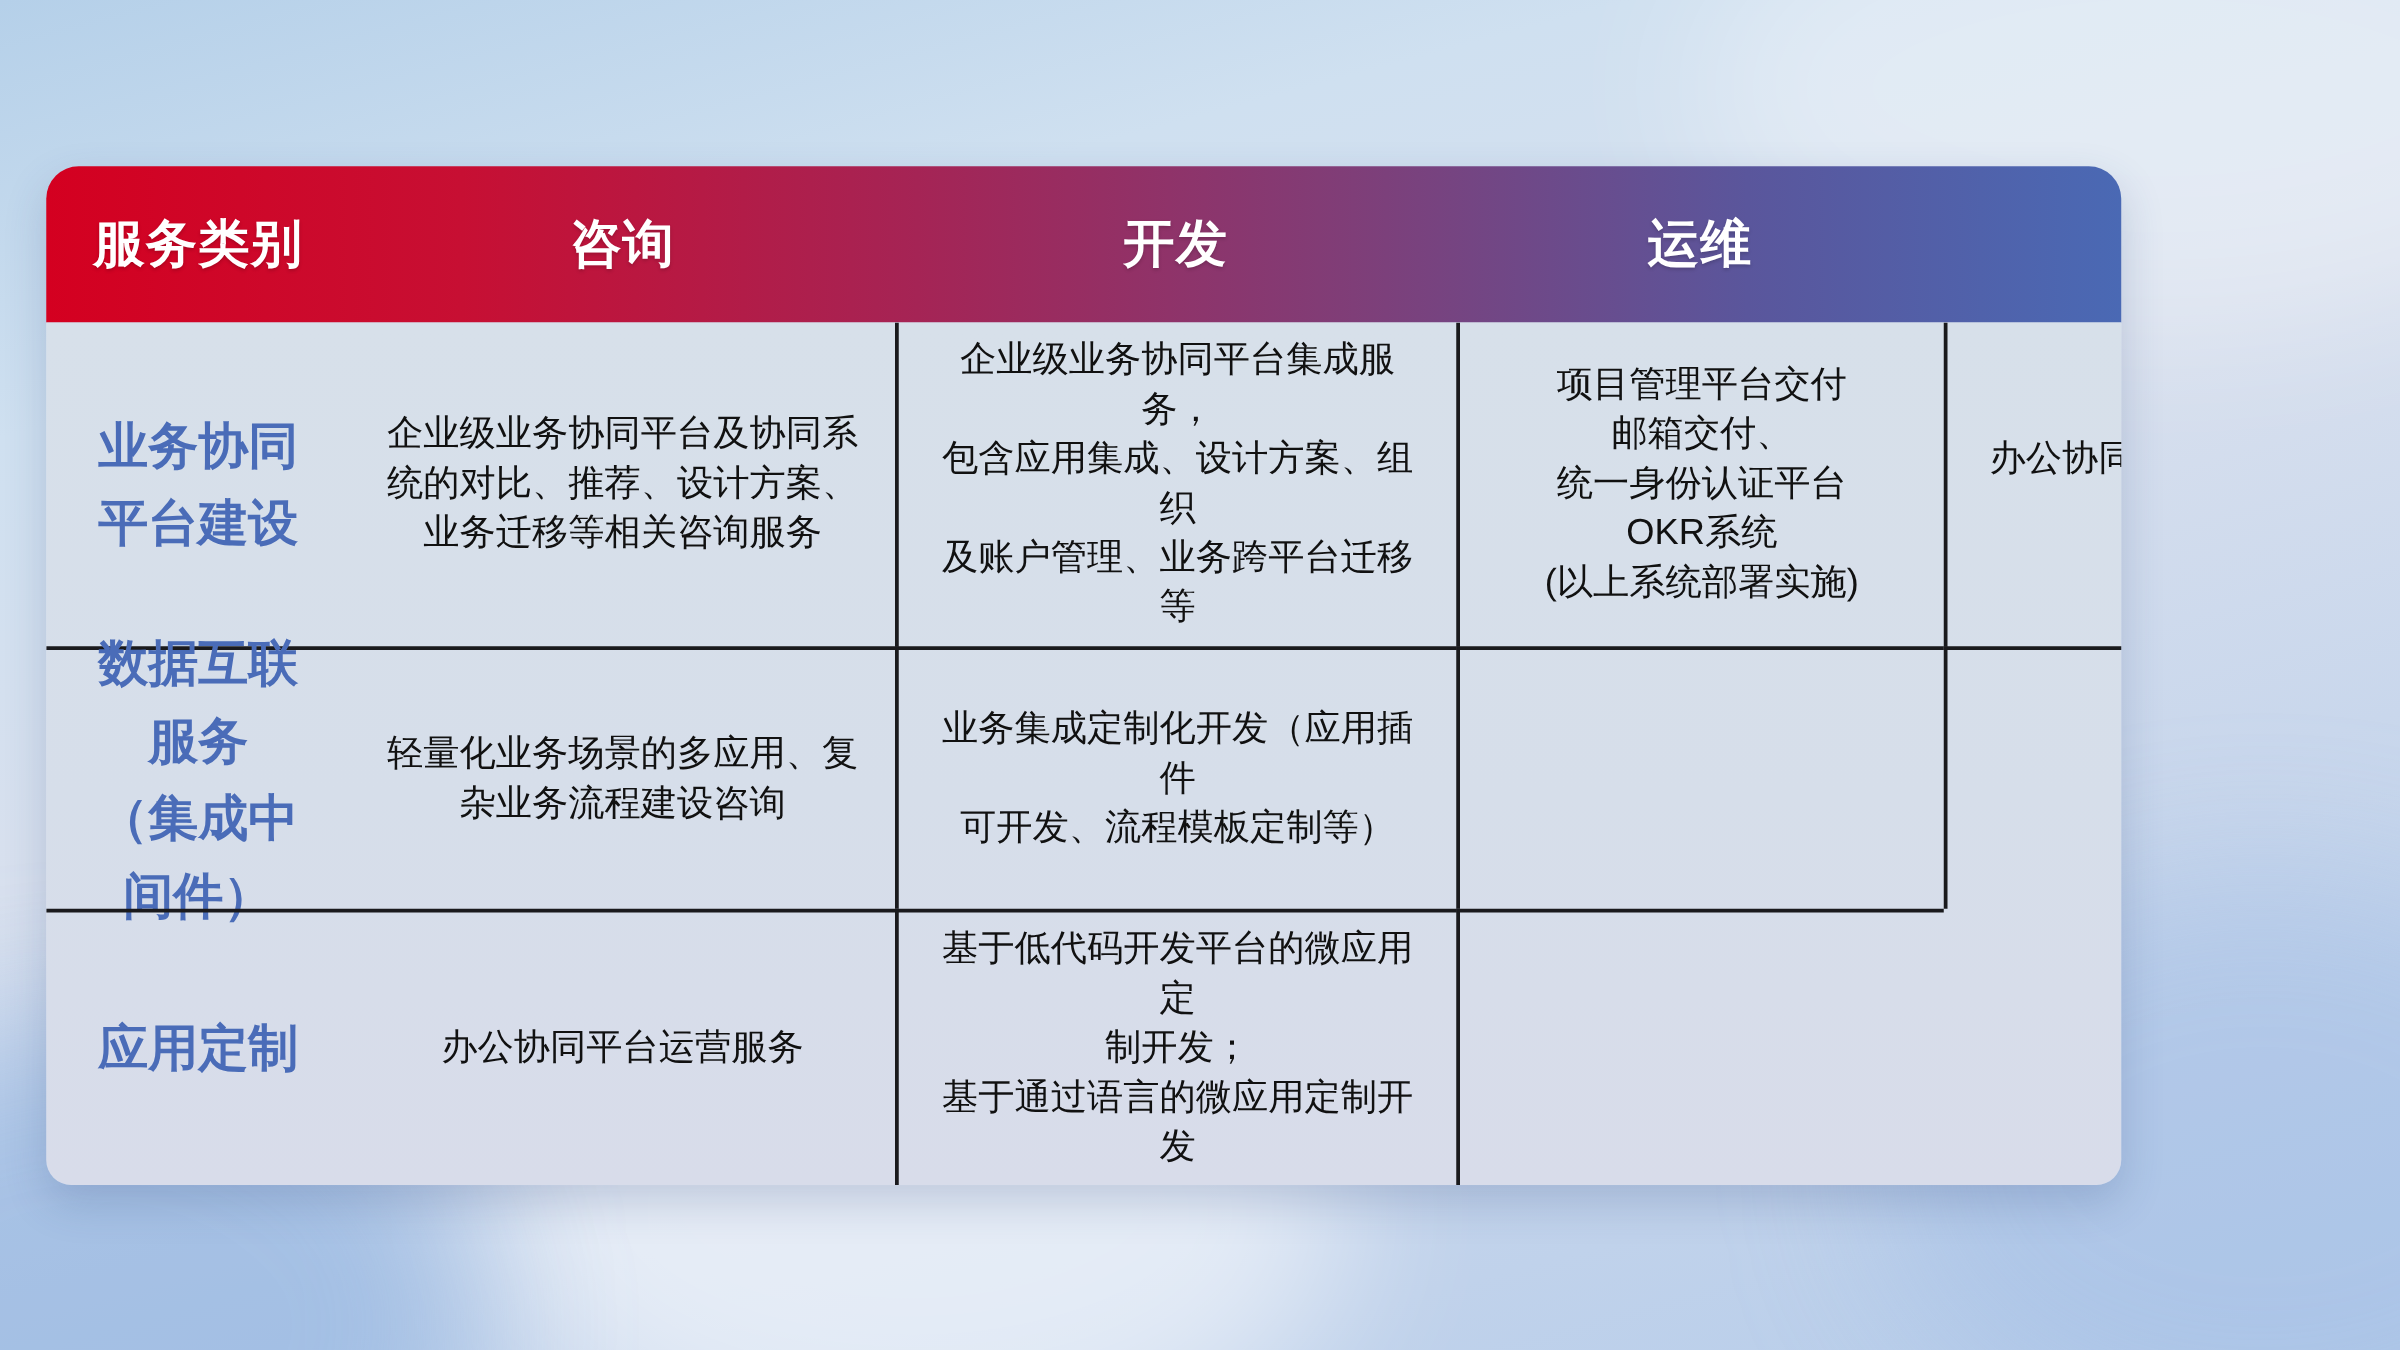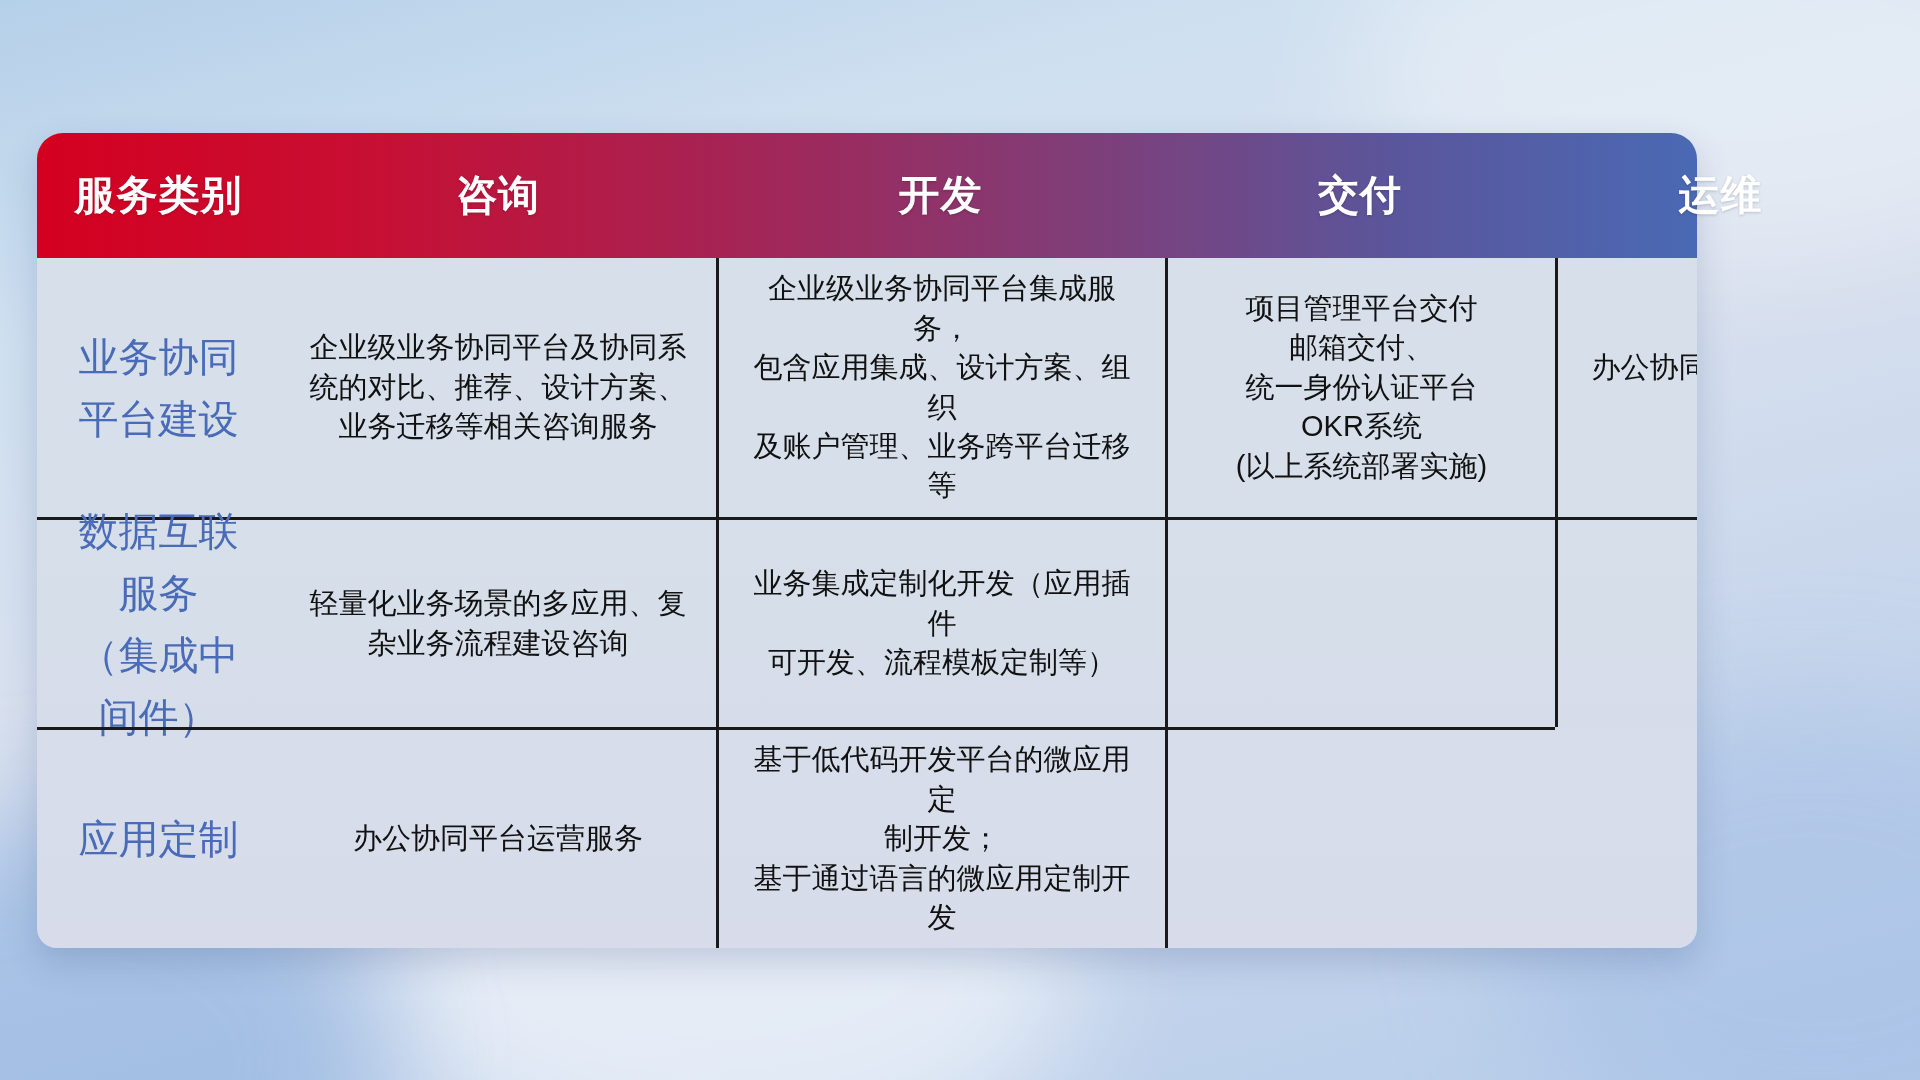--- a/index.html
+++ b/index.html
@@ -71,42 +71,41 @@
     white-space: pre-line;
     color: #111111;
     font-size: 29px;
     line-height: 1.36;
     padding: 0 25px;
     box-sizing: border-box;
   }
   .cat {
     color: #4a6cb8;
     font-size: 40px;
-    font-weight: normal;
+    font-weight: bold;
     line-height: 1.55;
   }
   .bl { border-left: 3px solid #1a1a1d; }
   .bt { border-top: 3px solid #1a1a1d; text-align: center; }
 </style>
 </head>
 <body>
 
 <div class="bg">
   <div class="blob blob-1"></div>
   <div class="blob blob-2"></div>
   <div class="blob blob-3"></div>
   <div class="blob blob-4"></div>
 
   <div class="table-card">
 
     <div class="thead">
       <div class="th">服务类别</div>
       <div class="th">咨询</div>
       <div class="th">开发</div>
-      <div class="th">交付</div>
       <div class="th">运维</div>
     </div>
 
     <div class="tbody">
 
       <div class="cell cat">业务协同
 平台建设</div>
       <div class="cell">企业级业务协同平台及协同系
 统的对比、推荐、设计方案、
 业务迁移等相关咨询服务</div>

